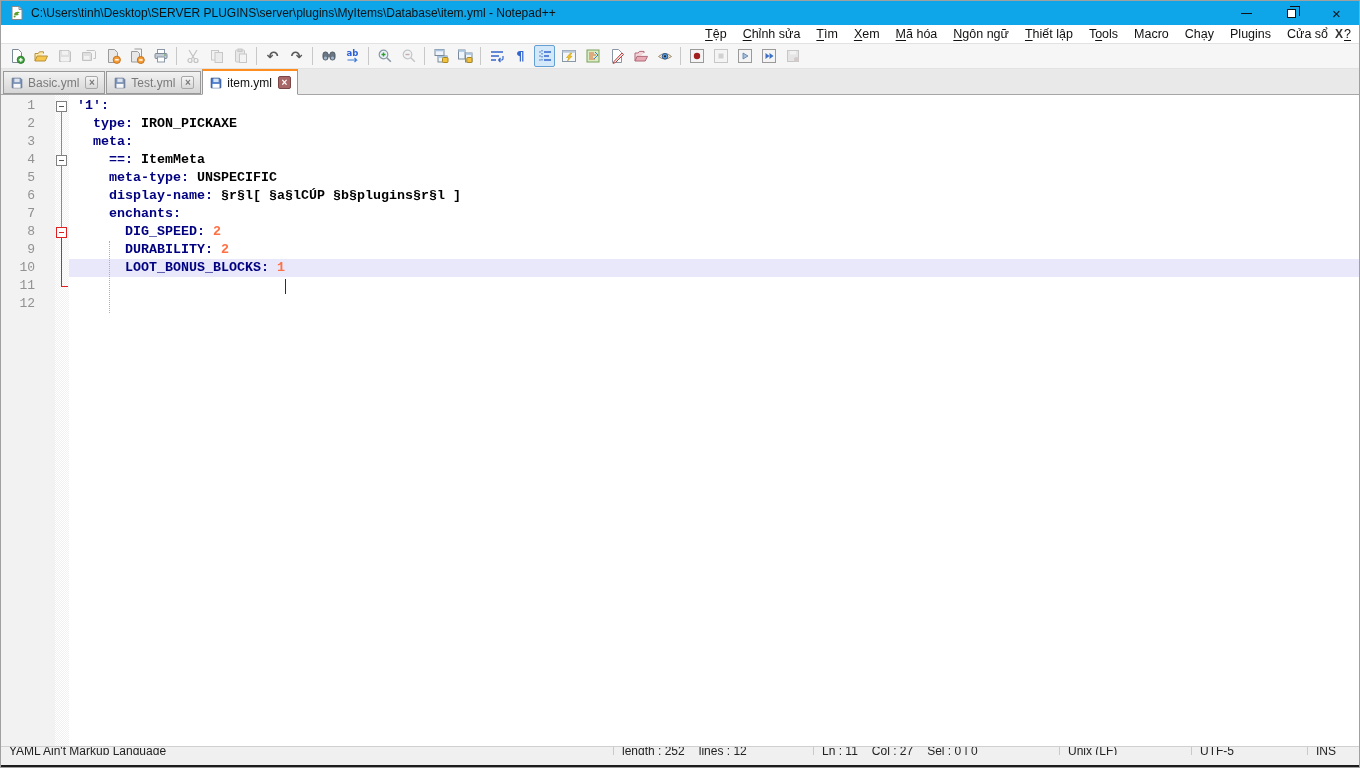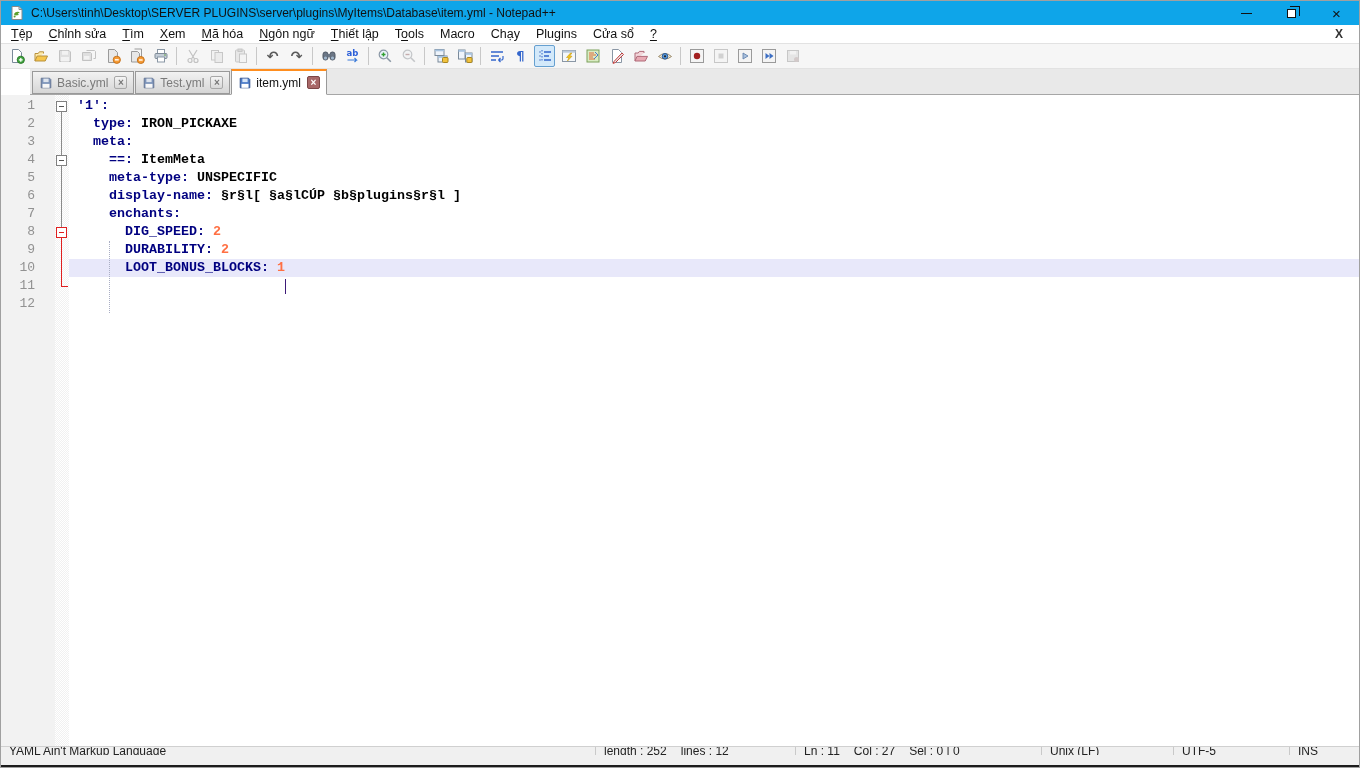--- a/index.html
+++ b/index.html
@@ -15,40 +15,40 @@
   .win-controls { margin-left:auto; display:flex; height:24px; }
   .win-btn { width:45px; height:24px; display:flex; align-items:center; justify-content:center;
              color:#111; font-size:13px; cursor:default; }
   .glyph-min { width:11px; height:1px; background:#111; display:block; }
   .glyph-restore { position:relative; width:9px; height:9px; border:1px solid #111; background:#fff; display:block; }
   .glyph-restore::before { content:""; position:absolute; left:2px; top:-4px; width:9px; height:9px;
              border:1px solid #111; border-left:none; border-bottom:none; }
   .glyph-close { font-size:15px; line-height:15px; color:#111; }
 
   
-  .menu-bar { position:relative; height:18px; background:#fff; display:flex; align-items:center; padding-left:2px; }
+  .menu-bar { position:relative; height:18px; background:#fff; display:flex; align-items:center; padding-left:2px;justify-content:flex-end; }
   .menu-item { padding:0 8px; font-size:12.5px; color:#111; height:18px; line-height:18px; white-space:nowrap; }
   .menu-item u { text-decoration:underline; text-underline-offset:2px; }
   .menu-close { position:absolute; right:12px; top:0; height:18px; line-height:18px;
                 font-size:12px; font-weight:bold; color:#333; padding:0 4px; }
 
   
   .toolbar { height:26px; background:#f6f6f6; border-top:1px solid #e2e2e2; border-bottom:1px solid #e2e2e2;
              display:flex; align-items:center; padding-left:5px; }
   .tool-btn { width:21px; height:22px; display:flex; align-items:center; justify-content:center;
               border:1px solid transparent; border-radius:2px; margin-right:3px; }
   .tool-btn svg, .tool-btn .tglyph { width:16px; height:16px; display:block; }
   .tglyph { font-size:14px; line-height:16px; text-align:center; font-family:"DejaVu Sans",sans-serif; }
   .tool-btn.disabled { opacity:.5; filter:grayscale(65%); }
   .tool-btn.active { background:#d3e9fa; border-color:#66a0d0; }
   .tool-sep { width:1px; height:18px; background:#c8c8c8; margin:0 5px 0 2px; }
 
   
   .tab-bar { height:26px; background:#e9e9e9; display:flex; align-items:flex-end;
-             border-bottom:1px solid #a6a6a6; padding-left:2px;margin-left:29px; }
+             border-bottom:1px solid #a6a6a6; padding-left:2px; }
   .tab { display:flex; align-items:center; gap:4px; padding:0 6px; height:23px; margin-right:1px;
          background:linear-gradient(#f2f2f2,#d6d6d6); border:1px solid #999;
          font-size:12px; color:#7a7a7a; position:relative; }
   .tab .tab-save-icon { width:14px; height:14px; opacity:.75; filter:grayscale(35%); }
   .tab.active { height:26px; background:#fff; color:#111; border-top:2px solid #ff8e1f;
                 border-bottom:1px solid #fff; margin-bottom:-1px; z-index:2; }
   .tab.active .tab-save-icon { opacity:1; filter:none; }
   .tab-close { width:13px; height:13px; border:1px solid #a8a8a8; border-radius:2px;
                background:linear-gradient(#f5f5f5,#d8d8d8); color:#777; font-size:10px; font-weight:bold;
                display:flex; align-items:center; justify-content:center; line-height:11px; margin-left:2px; }
@@ -81,21 +81,21 @@
   .caret { position:absolute; width:1px; height:15px; background:#3d1a78; }
   .indent-guide { position:absolute; width:0; border-left:1px dotted #a9aec4; }
 
   
   .status-bar { position:relative; height:23px; background:#f0f0f0; border-top:1px solid #d0d0d0;
                 display:flex; align-items:center; font-size:12px; color:#222; padding-bottom:14px; }
   .sb-sec { height:100%; display:flex; align-items:center; padding-left:8px; gap:14px;
             border-left:1px solid #c9c9c9; white-space:nowrap; overflow:hidden; }
   .sb-sec:first-child { border-left:none; flex:1; }
   .sb-len { width:200px; } .sb-pos { width:246px; } .sb-eol { width:132px; }
-  .sb-enc { width:116px; } .sb-ins { width:70px; }
+  .sb-enc { width:116px; } .sb-ins { width:52px; }
   .bottom-edge { position:absolute; left:0; right:0; bottom:0; height:2px; background:#1c1c1c; }
 </style>
 </head>
 <body>
 
 <div class="window">
 
   <div class="title-bar">
     <span class="app-icon">
       <svg viewBox="0 0 16 16">

